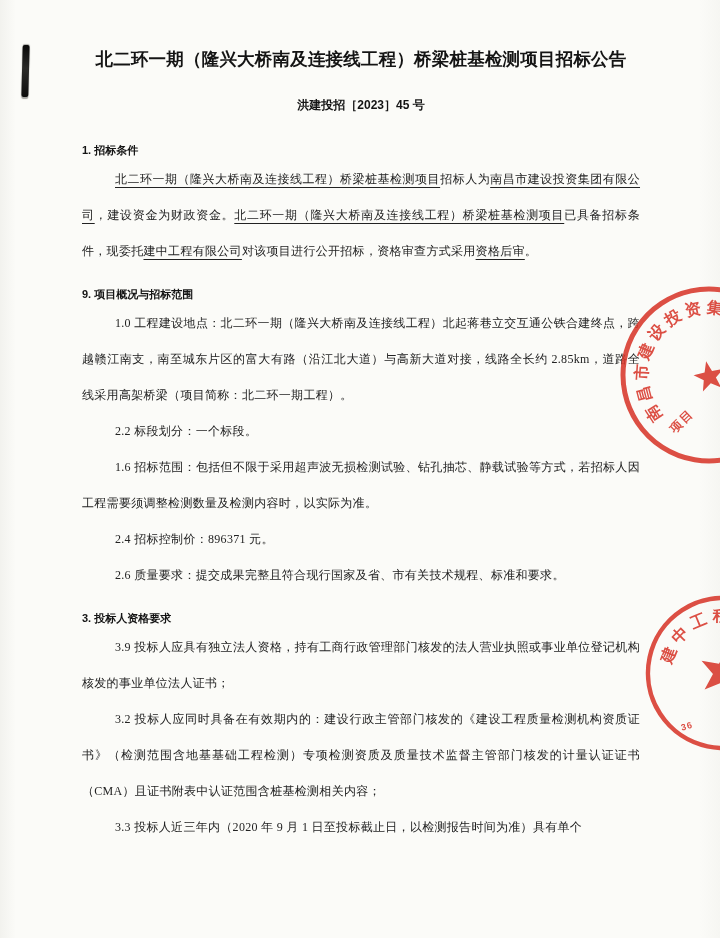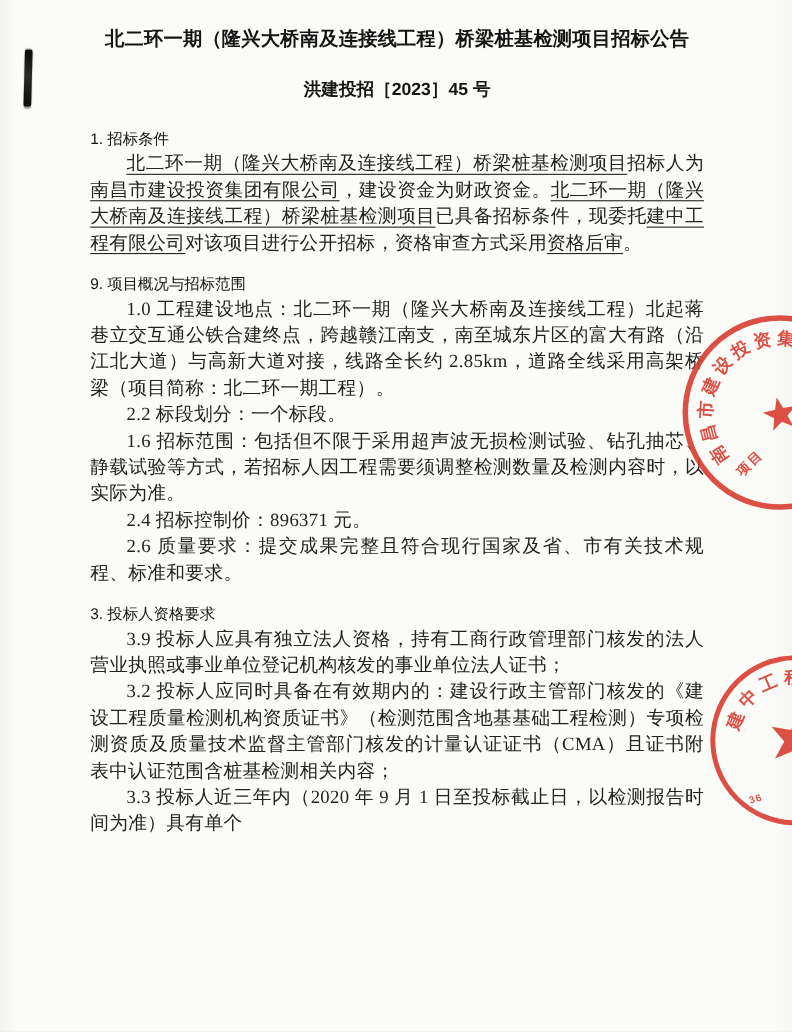--- a/index.html
+++ b/index.html
@@ -9,53 +9,53 @@
     margin:0 auto;
     background:linear-gradient(90deg,#f2f2ee 0px,#fbfbf8 16px,#fbfbf8 700px,#f6f6f2 720px);
     overflow:hidden;
     color:#1e1e1e;
     font-family:"Liberation Serif","DejaVu Serif",serif;
   }
   .content{
     position:absolute;left:82px;top:0;width:558px;
   }
   .doc-title{
-    margin-top:22px;
+    margin-top:46px;
     text-align:center;
     font-family:"Liberation Sans","DejaVu Sans",sans-serif;
     font-weight:bold;
     font-size:17.5px;
     line-height:26px;
     white-space:nowrap;
     letter-spacing:.2px;
     color:#141414;
   }
   .doc-number{
     margin-top:21px;
     text-align:center;
     font-family:"Liberation Sans","DejaVu Sans",sans-serif;
     font-weight:bold;
-    font-size:16px;
+    font-size:12px;
     line-height:25px;
     color:#141414;
   }
   .h{
     font-family:"Liberation Sans","DejaVu Sans",sans-serif;
-    font-weight:normal;
-    font-size:14px;
+    font-weight:bold;
+    font-size:11px;
     line-height:22px;
     color:#141414;
   }
   .h1-head{margin-top:21px;}
   .h2-head{margin-top:14px;}
   .h3-head{margin-top:14px;}
   p.body{
     margin:0;
-    font-size:17px;
-    line-height:24px;
+    font-size:12px;
+    line-height:36px;
     text-align:justify;
     text-indent:33px;
     letter-spacing:.3px;
     color:#222;
   }
   .mt-p1{margin-top:20px;}
   .mt-p21{margin-top:17px;}
   .mt-p22{margin-top:6px;}
   .mt-p23{margin-top:4px;}
   .mt-p24{margin-top:4px;}

